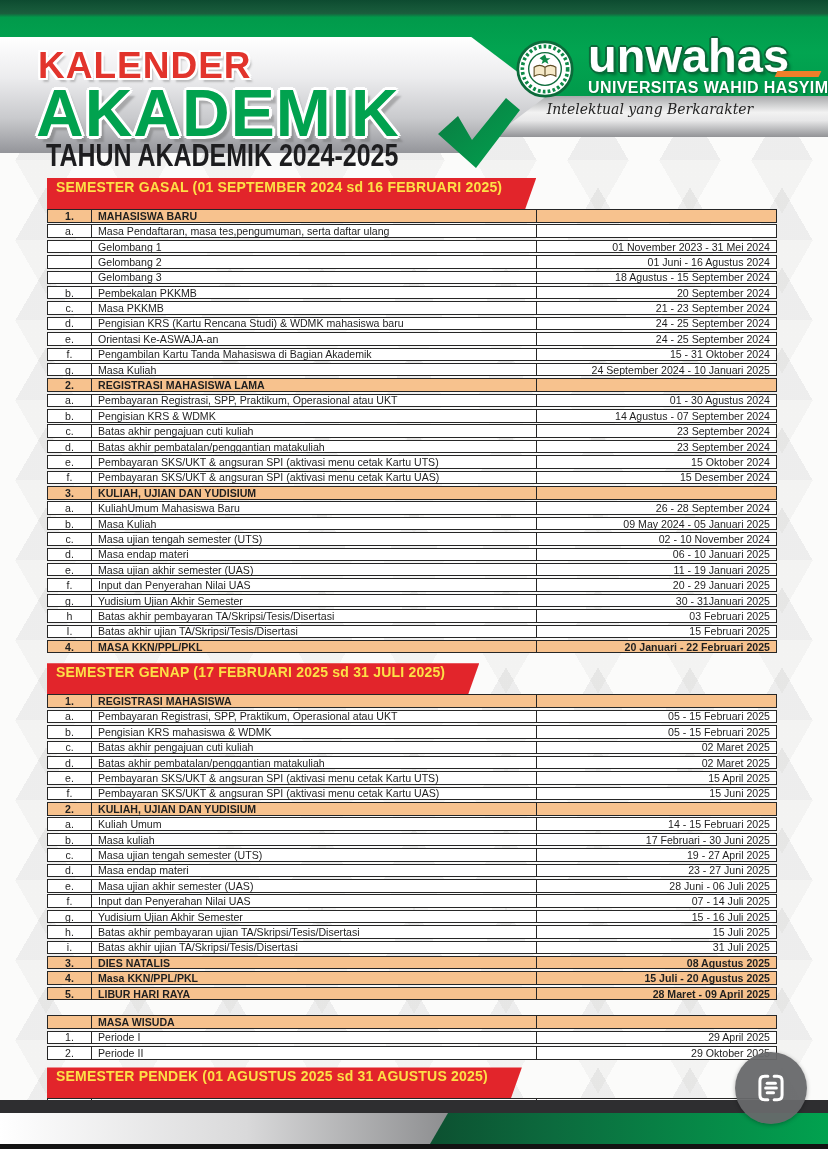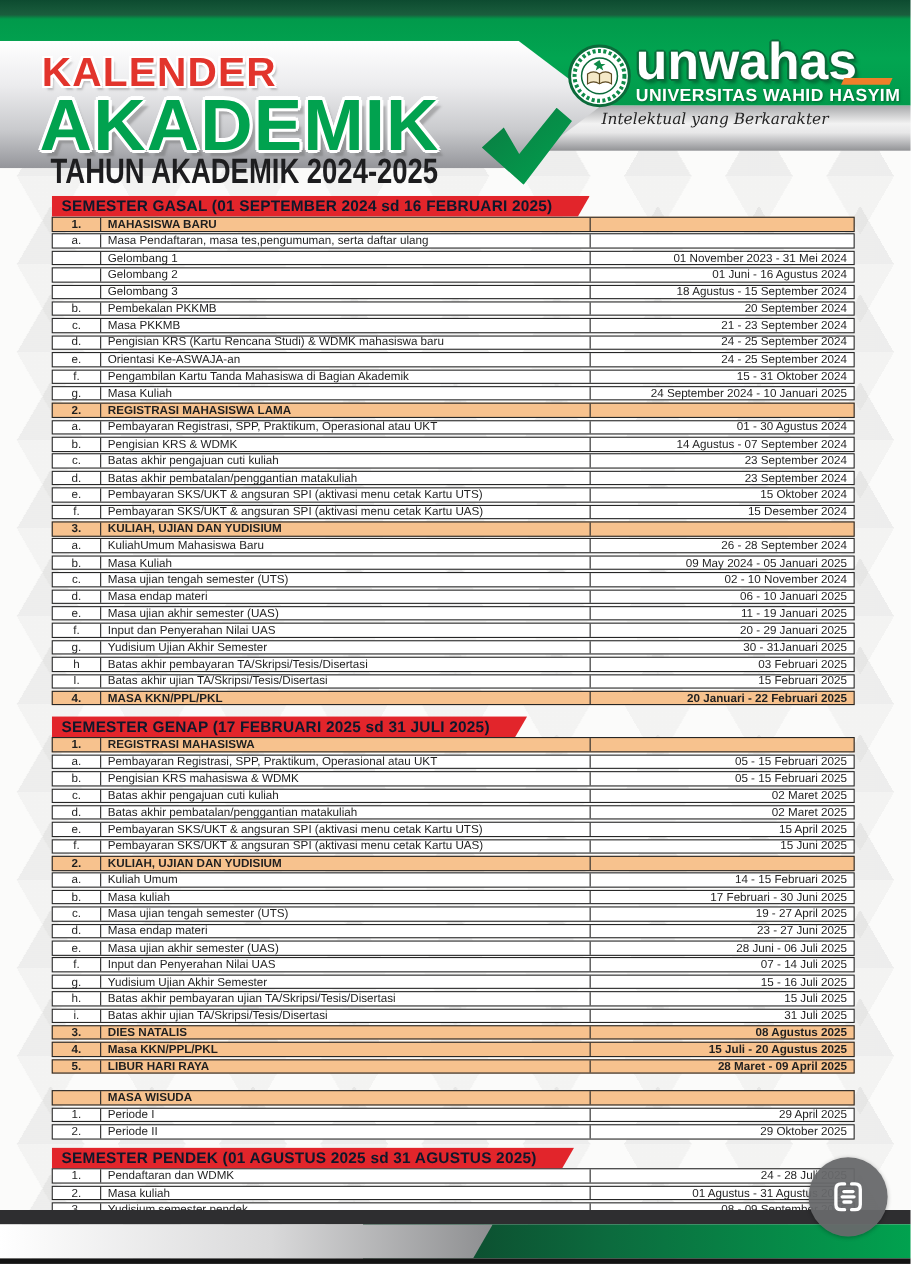--- a/index.html
+++ b/index.html
@@ -23,30 +23,30 @@
     filter:drop-shadow(0 2px 1px rgba(60,60,60,.45));margin-top:16px;}
   .t-kalender{position:absolute;left:38px;top:8px;font-size:37px;font-weight:800;letter-spacing:1px;color:#e2342c;
     text-shadow:-2px -2px 0 #fff,2px -2px 0 #fff,-2px 2px 0 #fff,2px 2px 0 #fff,0 2px #fff,0 -2px #fff,2px 0 #fff,-2px 0 #fff,3px 4px 2px rgba(100,100,100,.35);}
   .t-akademik{position:absolute;left:36px;top:38px;font-size:66px;font-weight:800;letter-spacing:1px;color:#01a24f;
     text-shadow:-2px -2px 0 #fff,2px -2px 0 #fff,-2px 2px 0 #fff,2px 2px 0 #fff,0 3px #fff,0 -3px #fff,3px 0 #fff,-3px 0 #fff,5px 6px 2px rgba(100,100,100,.4);}
   .t-tahun{position:absolute;left:46px;top:137px;font-size:32px;font-weight:800;color:#1d1d1f;
     transform:scaleX(.78);transform-origin:left center;white-space:nowrap;letter-spacing:0;}
   .checkmark{position:absolute;left:432px;top:98px;}
   .logo{position:absolute;left:516px;top:38px;display:flex;align-items:flex-start;}
   .emblem{width:58px;height:58px;margin-top:2px;}
-  .logo-texts{margin-left:4px;}
+  .logo-texts{margin-left:14px;}
   .t-unwahas{font-size:47px;font-weight:800;letter-spacing:0;color:#fff;line-height:36px;position:relative;
     text-shadow:-2px 0 #0b6b3a,2px 0 #0b6b3a,0 -2px #0b6b3a,0 2px #0b6b3a,-1px -1px #0b6b3a,1px 1px #0b6b3a,-1px 1px #0b6b3a,1px -1px #0b6b3a,3px 3px 3px rgba(0,60,30,.5);}
   .orange-accent{position:absolute;right:8px;bottom:-3px;width:44px;height:6px;background:#ef7f2a;transform:skewX(-25deg);}
   .t-univ{font-size:16px;font-weight:bold;color:#fff;letter-spacing:.4px;margin-top:5px;white-space:nowrap;
     text-shadow:1px 1px 2px rgba(0,60,30,.55);}
   
   .content{position:absolute;left:47px;top:178px;width:730px;}
-  .banner{display:inline-block;background:#e2252b;color:#0f172a;font-weight:bold;font-size:14px;
-    height:19px;line-height:19px;padding:0 34px 0 9px;letter-spacing:.2px;white-space:nowrap;
+  .banner{display:inline-block;background:#e2252b;color:#fde047;font-weight:bold;font-size:14px;
+    height:31px;line-height:19px;padding:0 34px 0 9px;letter-spacing:.2px;white-space:nowrap;
     clip-path:polygon(0 0,100% 0,calc(100% - 11px) 100%,0 100%);}
   .cal-table{width:730px;}
   .trow{display:flex;box-sizing:border-box;height:13.5px;margin-bottom:1.9px;background:#fff;
     border:1px solid #262626;font-size:10.6px;color:#1f1f1f;}
   .trow-section{background:#f7c28e;font-weight:bold;}
   .c-no{width:43px;display:flex;align-items:center;justify-content:center;border-right:1px solid #262626;}
   .c-label{flex:1;display:flex;align-items:center;padding-left:6px;border-right:1px solid #262626;overflow:hidden;white-space:nowrap;}
   .c-date{width:233px;display:flex;align-items:center;justify-content:flex-end;padding-right:6px;white-space:nowrap;}
   .gap7{margin-top:8px;} .gap4{margin-top:15px;} .gap5{margin-top:6px;}
   

